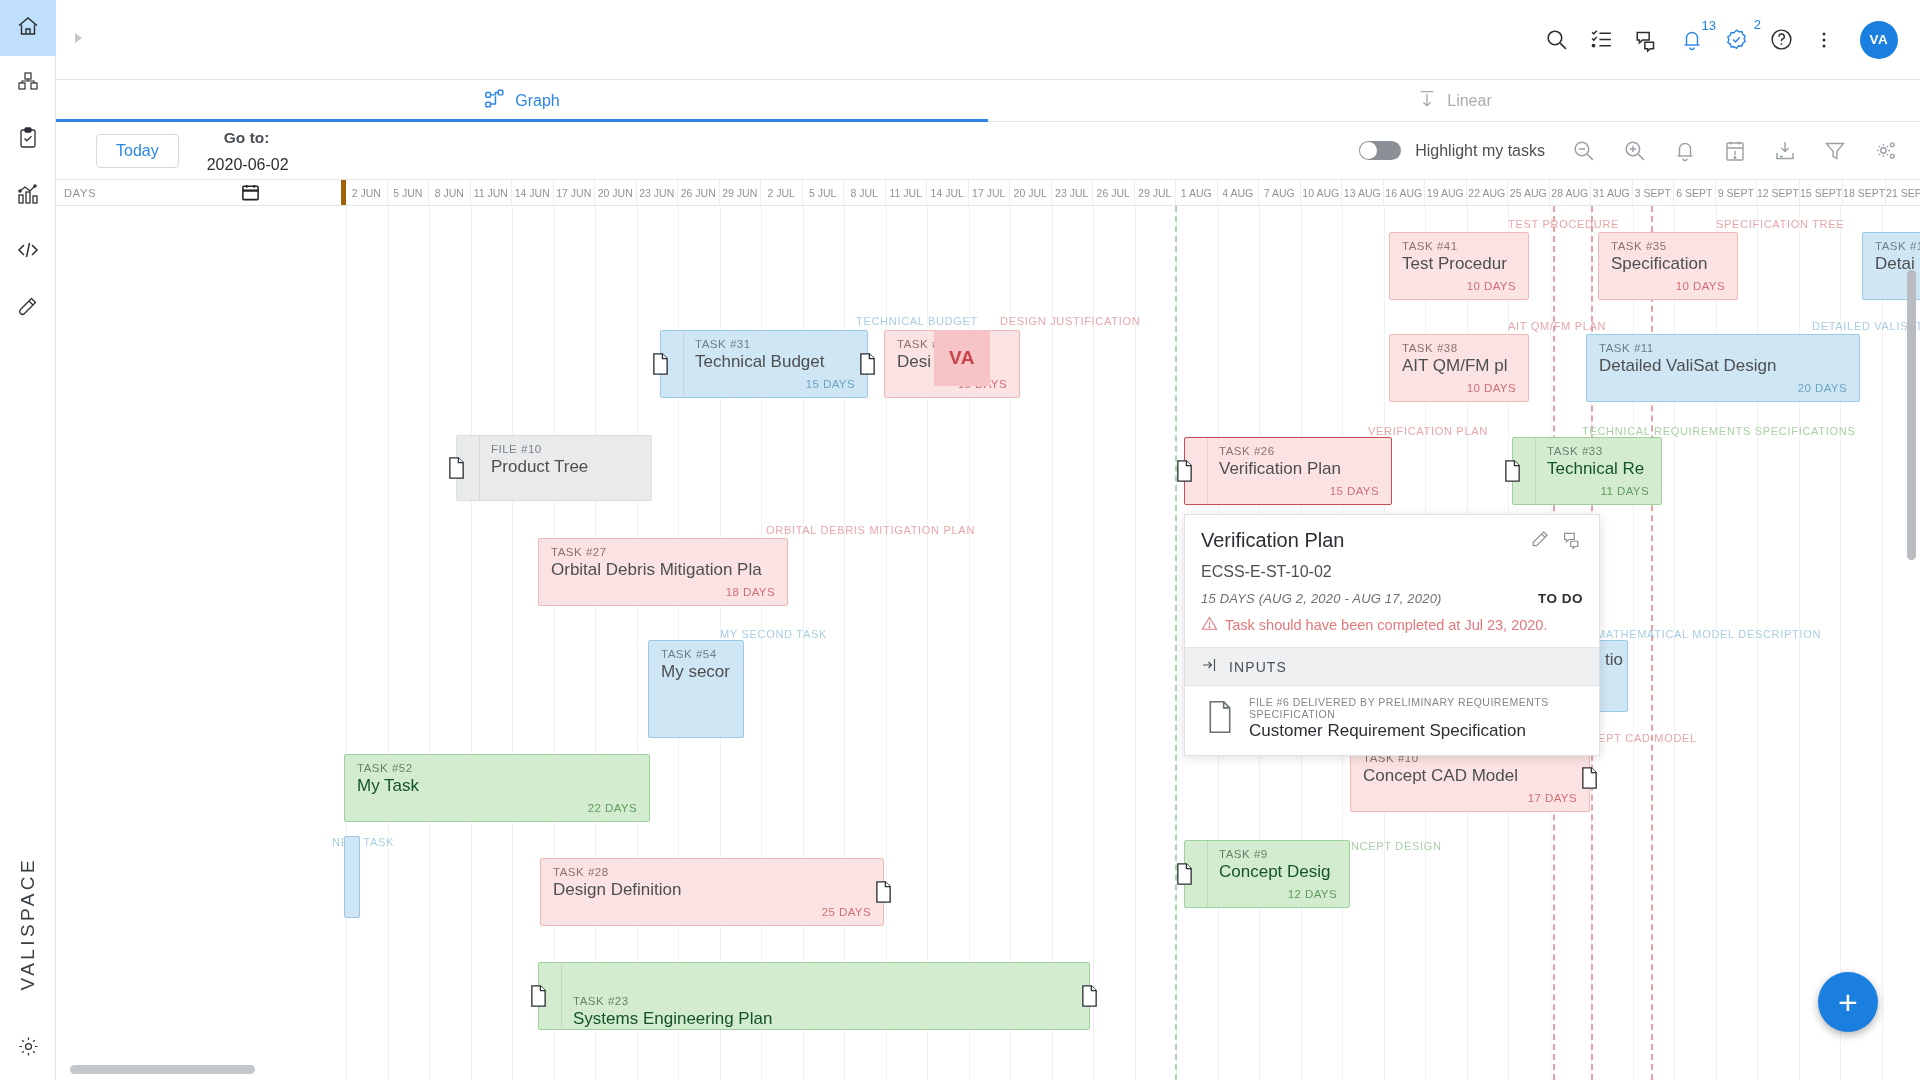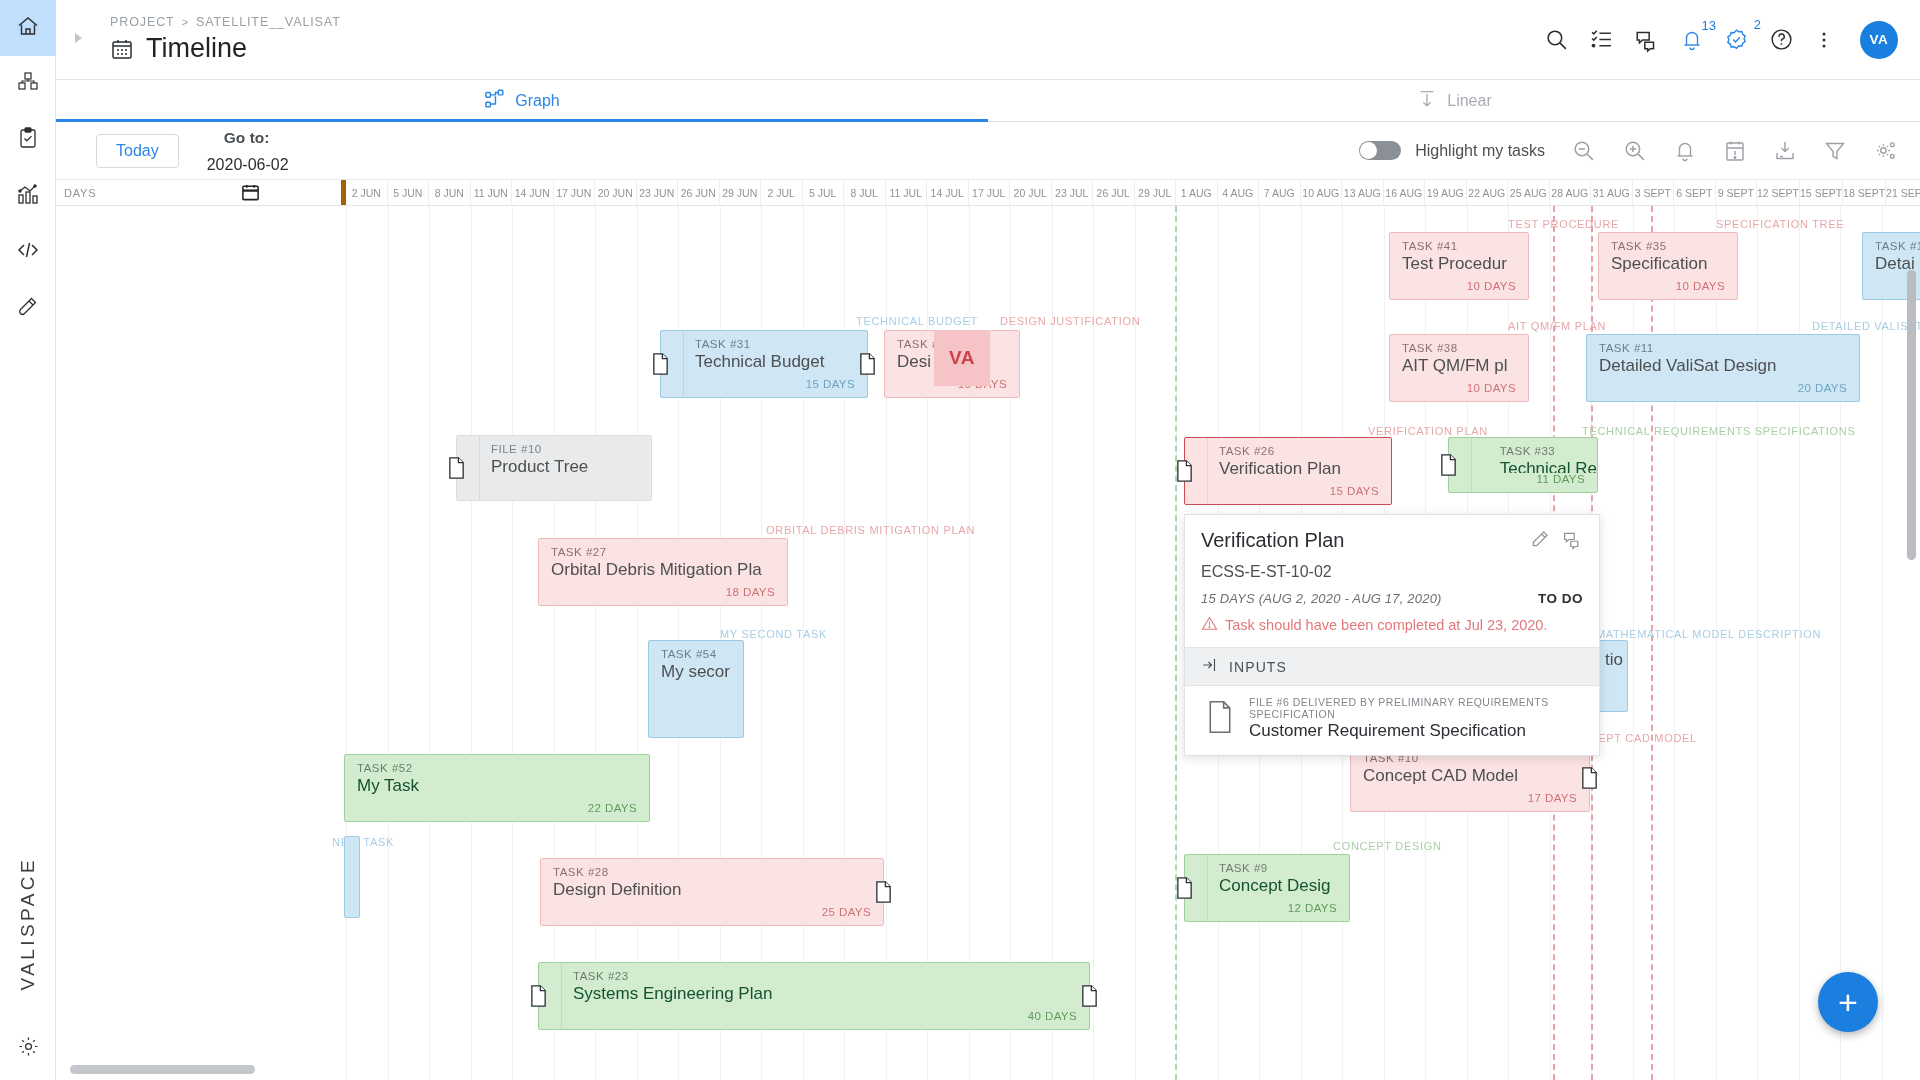--- a/index.html
+++ b/index.html
@@ -309,35 +309,20 @@
   </div>
 </div>
 
 <div id="header">
   <div id="collapse-arrow">
     <span>
       <svg width="16" height="16" viewBox="0 0 16 16">
           <path d="M5 3l7 5-7 5z" fill="#c2c6ca"></path>
         </svg>
     </span>
-  </div>
-  <div id="title-block">
-    <div id="breadcrumb">
-      <span>PROJECT</span><span class="sep">&gt;</span><span>SATELLITE__VALISAT</span>
-    </div>
-    <div id="page-title-row">
-      <span class="cal">
-        <svg width="24" height="24" viewBox="0 0 24 24" fill="none" stroke="#2b2f33" stroke-width="1.5">
-          <rect x="3" y="5" width="18" height="16" rx="1.5"></rect>
-            <path d="M3 9h18M8 3v3M16 3v3"></path>
-          <path d="M7 13h2M11 13h2M15 13h2M7 17h2M11 17h2M15 17h2" stroke-width="1.6"></path>
-        </svg>
-      </span>
-      <span id="page-title">Timeline</span>
-    </div>
   </div>
   <div id="header-actions">
     <div class="hdr-icon">
       <svg width="25" height="25" viewBox="0 0 24 24" fill="none" stroke="#2b2f33" stroke-width="1.5">
           <circle cx="10.5" cy="10.5" r="6.5"></circle>
           <path d="M15.5 15.5L21 21"></path>
         </svg>
     </div>
     <div class="hdr-icon">
       <svg width="25" height="25" viewBox="0 0 24 24" fill="none" stroke="#2b2f33" stroke-width="1.4">
@@ -650,21 +635,20 @@
           <svg width="19" height="23" viewBox="0 0 20 24" fill="#fff" stroke="#2b2f33" stroke-width="1.4">
             <path d="M3 1.3h9l5 5v16.4H3z"></path>
             <path d="M12 1.3v5h5"></path>
           </svg>
         </div>
       </div>
       <div class="card green" style="left: 482px; top: 756px; width: 552px; height: 68px;">
         <div style="display: flex; flex-direction: column; height: 100%; padding-left: 22px; justify-content: flex-end;">
           <div class="cid">TASK #23</div>
           <div class="cname">Systems Engineering Plan</div>
-          <div class="cdays">40 DAYS</div>
         </div>
         <div class="sidebar-stripe" style="left: 22px; background: rgba(0, 0, 0, 0.08);"></div>
         <div class="edge-doc" style="left: -10px; top: 50%; transform: translateY(-50%);">
           <svg width="19" height="23" viewBox="0 0 20 24" fill="#fff" stroke="#2b2f33" stroke-width="1.4">
             <path d="M3 1.3h9l5 5v16.4H3z"></path>
             <path d="M12 1.3v5h5"></path>
           </svg>
         </div>
         <div class="edge-doc" style="right: -10px; top: 50%; transform: translateY(-50%);">
           <svg width="19" height="23" viewBox="0 0 20 24" fill="#fff" stroke="#2b2f33" stroke-width="1.4">
@@ -721,21 +705,21 @@
         </div>
         <div class="sidebar-stripe" style="left: 22px; background: rgba(0, 0, 0, 0.08);"></div>
         <div class="edge-doc" style="left: -10px; top: 50%; transform: translateY(-50%);">
           <svg width="19" height="23" viewBox="0 0 20 24" fill="#fff" stroke="#2b2f33" stroke-width="1.4">
             <path d="M3 1.3h9l5 5v16.4H3z"></path>
             <path d="M12 1.3v5h5"></path>
           </svg>
         </div>
       </div>
       <div class="lane-label green" style="left: 1526px; top: 219px;">TECHNICAL REQUIREMENTS SPECIFICATIONS</div>
-      <div class="card green" style="left: 1392px; top: 231px; width: 150px; height: 56px; align-items: flex-end;">
+      <div class="card green" style="left: 1456px; top: 231px; width: 150px; height: 68px;">
         <div style="display: flex; flex-direction: column; height: 100%; padding-left: 22px;">
           <div class="cid">TASK #33</div>
           <div class="cname">Technical Re</div>
           <div class="cdays">11 DAYS</div>
         </div>
         <div class="sidebar-stripe" style="left: 22px; background: rgba(0, 0, 0, 0.08);"></div>
         <div class="edge-doc" style="left: -10px; top: 50%; transform: translateY(-50%);">
           <svg width="19" height="23" viewBox="0 0 20 24" fill="#fff" stroke="#2b2f33" stroke-width="1.4">
             <path d="M3 1.3h9l5 5v16.4H3z"></path>
             <path d="M12 1.3v5h5"></path>
@@ -758,21 +742,21 @@
           <div class="cdays">17 DAYS</div>
         </div>
         <div class="edge-doc" style="right: -10px; top: 50%; transform: translateY(-50%);">
           <svg width="19" height="23" viewBox="0 0 20 24" fill="#fff" stroke="#2b2f33" stroke-width="1.4">
             <path d="M3 1.3h9l5 5v16.4H3z"></path>
             <path d="M12 1.3v5h5"></path>
           </svg>
         </div>
       </div>
       <div class="lane-label green" style="left: 1277px; top: 634px;">CONCEPT DESIGN</div>
-      <div class="card green" style="left: 1128px; top: 648px; width: 166px; height: 68px;">
+      <div class="card green" style="left: 1128px; top: 634px; width: 166px; height: 68px;">
         <div style="display: flex; flex-direction: column; height: 100%; padding-left: 22px;">
           <div class="cid">TASK #9</div>
           <div class="cname">Concept Desig</div>
           <div class="cdays">12 DAYS</div>
         </div>
         <div class="sidebar-stripe" style="left: 22px; background: rgba(0, 0, 0, 0.08);"></div>
         <div class="edge-doc" style="left: -10px; top: 50%; transform: translateY(-50%);">
           <svg width="19" height="23" viewBox="0 0 20 24" fill="#fff" stroke="#2b2f33" stroke-width="1.4">
             <path d="M3 1.3h9l5 5v16.4H3z"></path>
             <path d="M12 1.3v5h5"></path>

